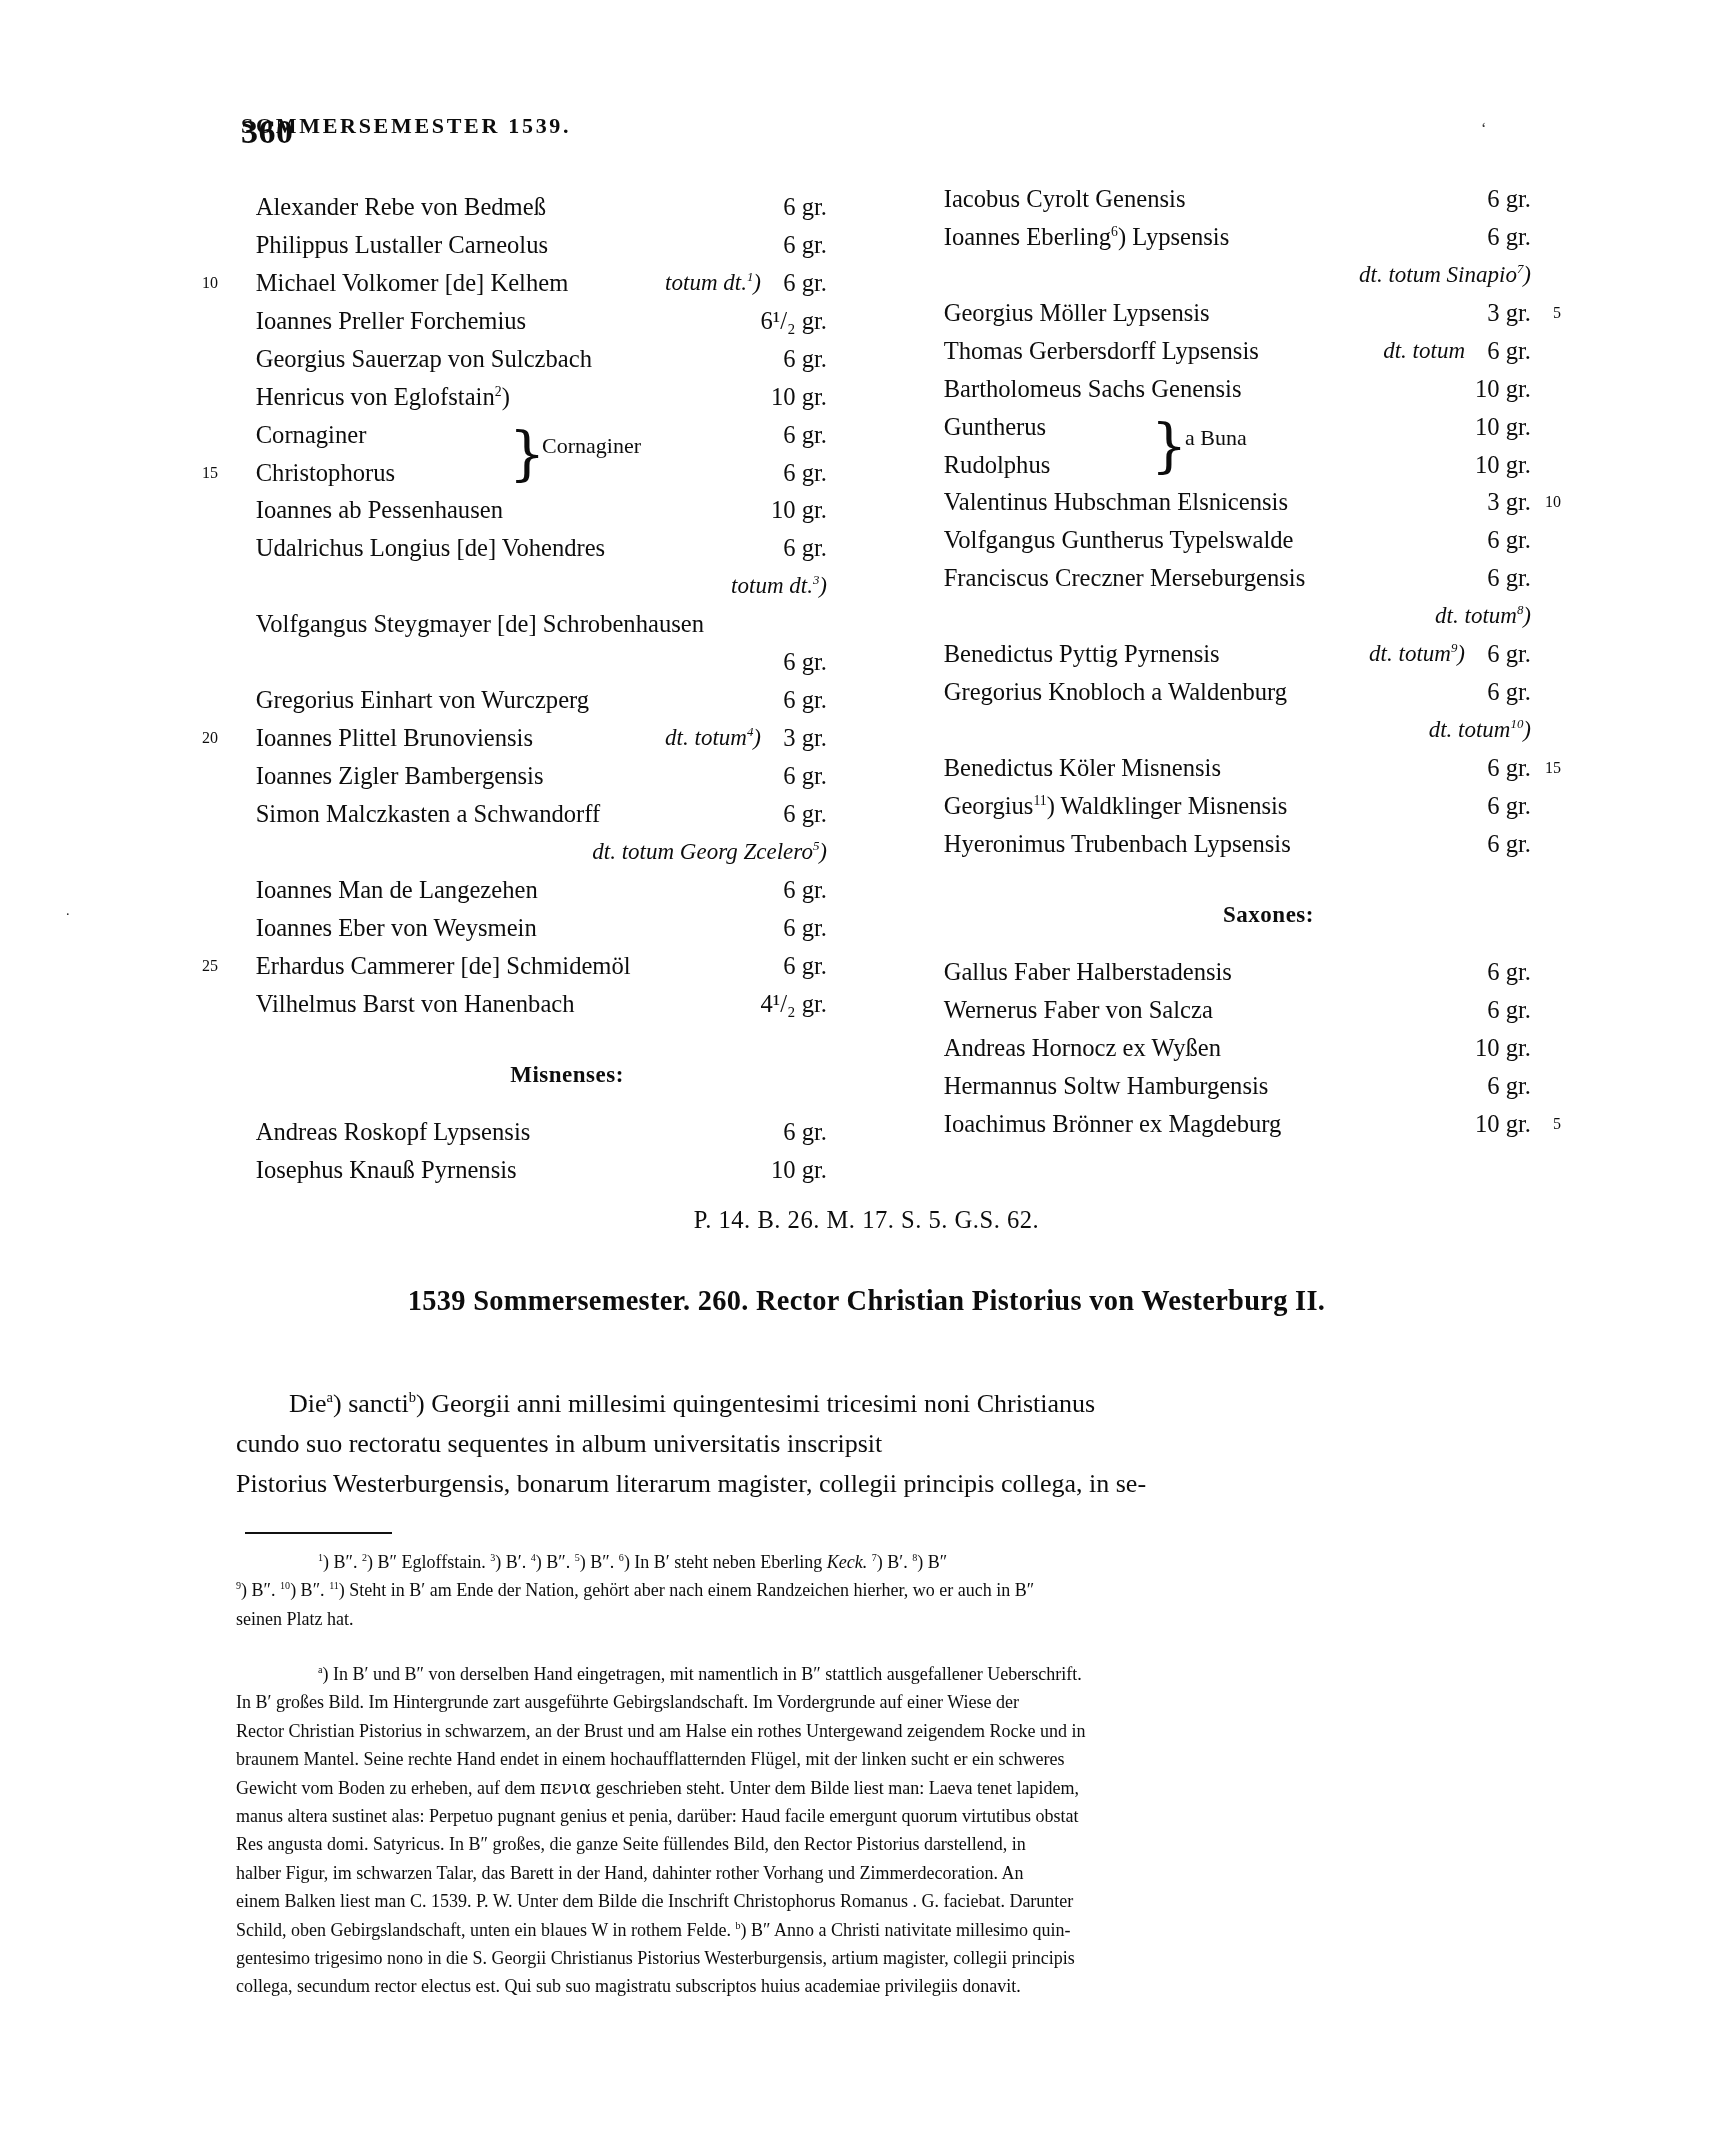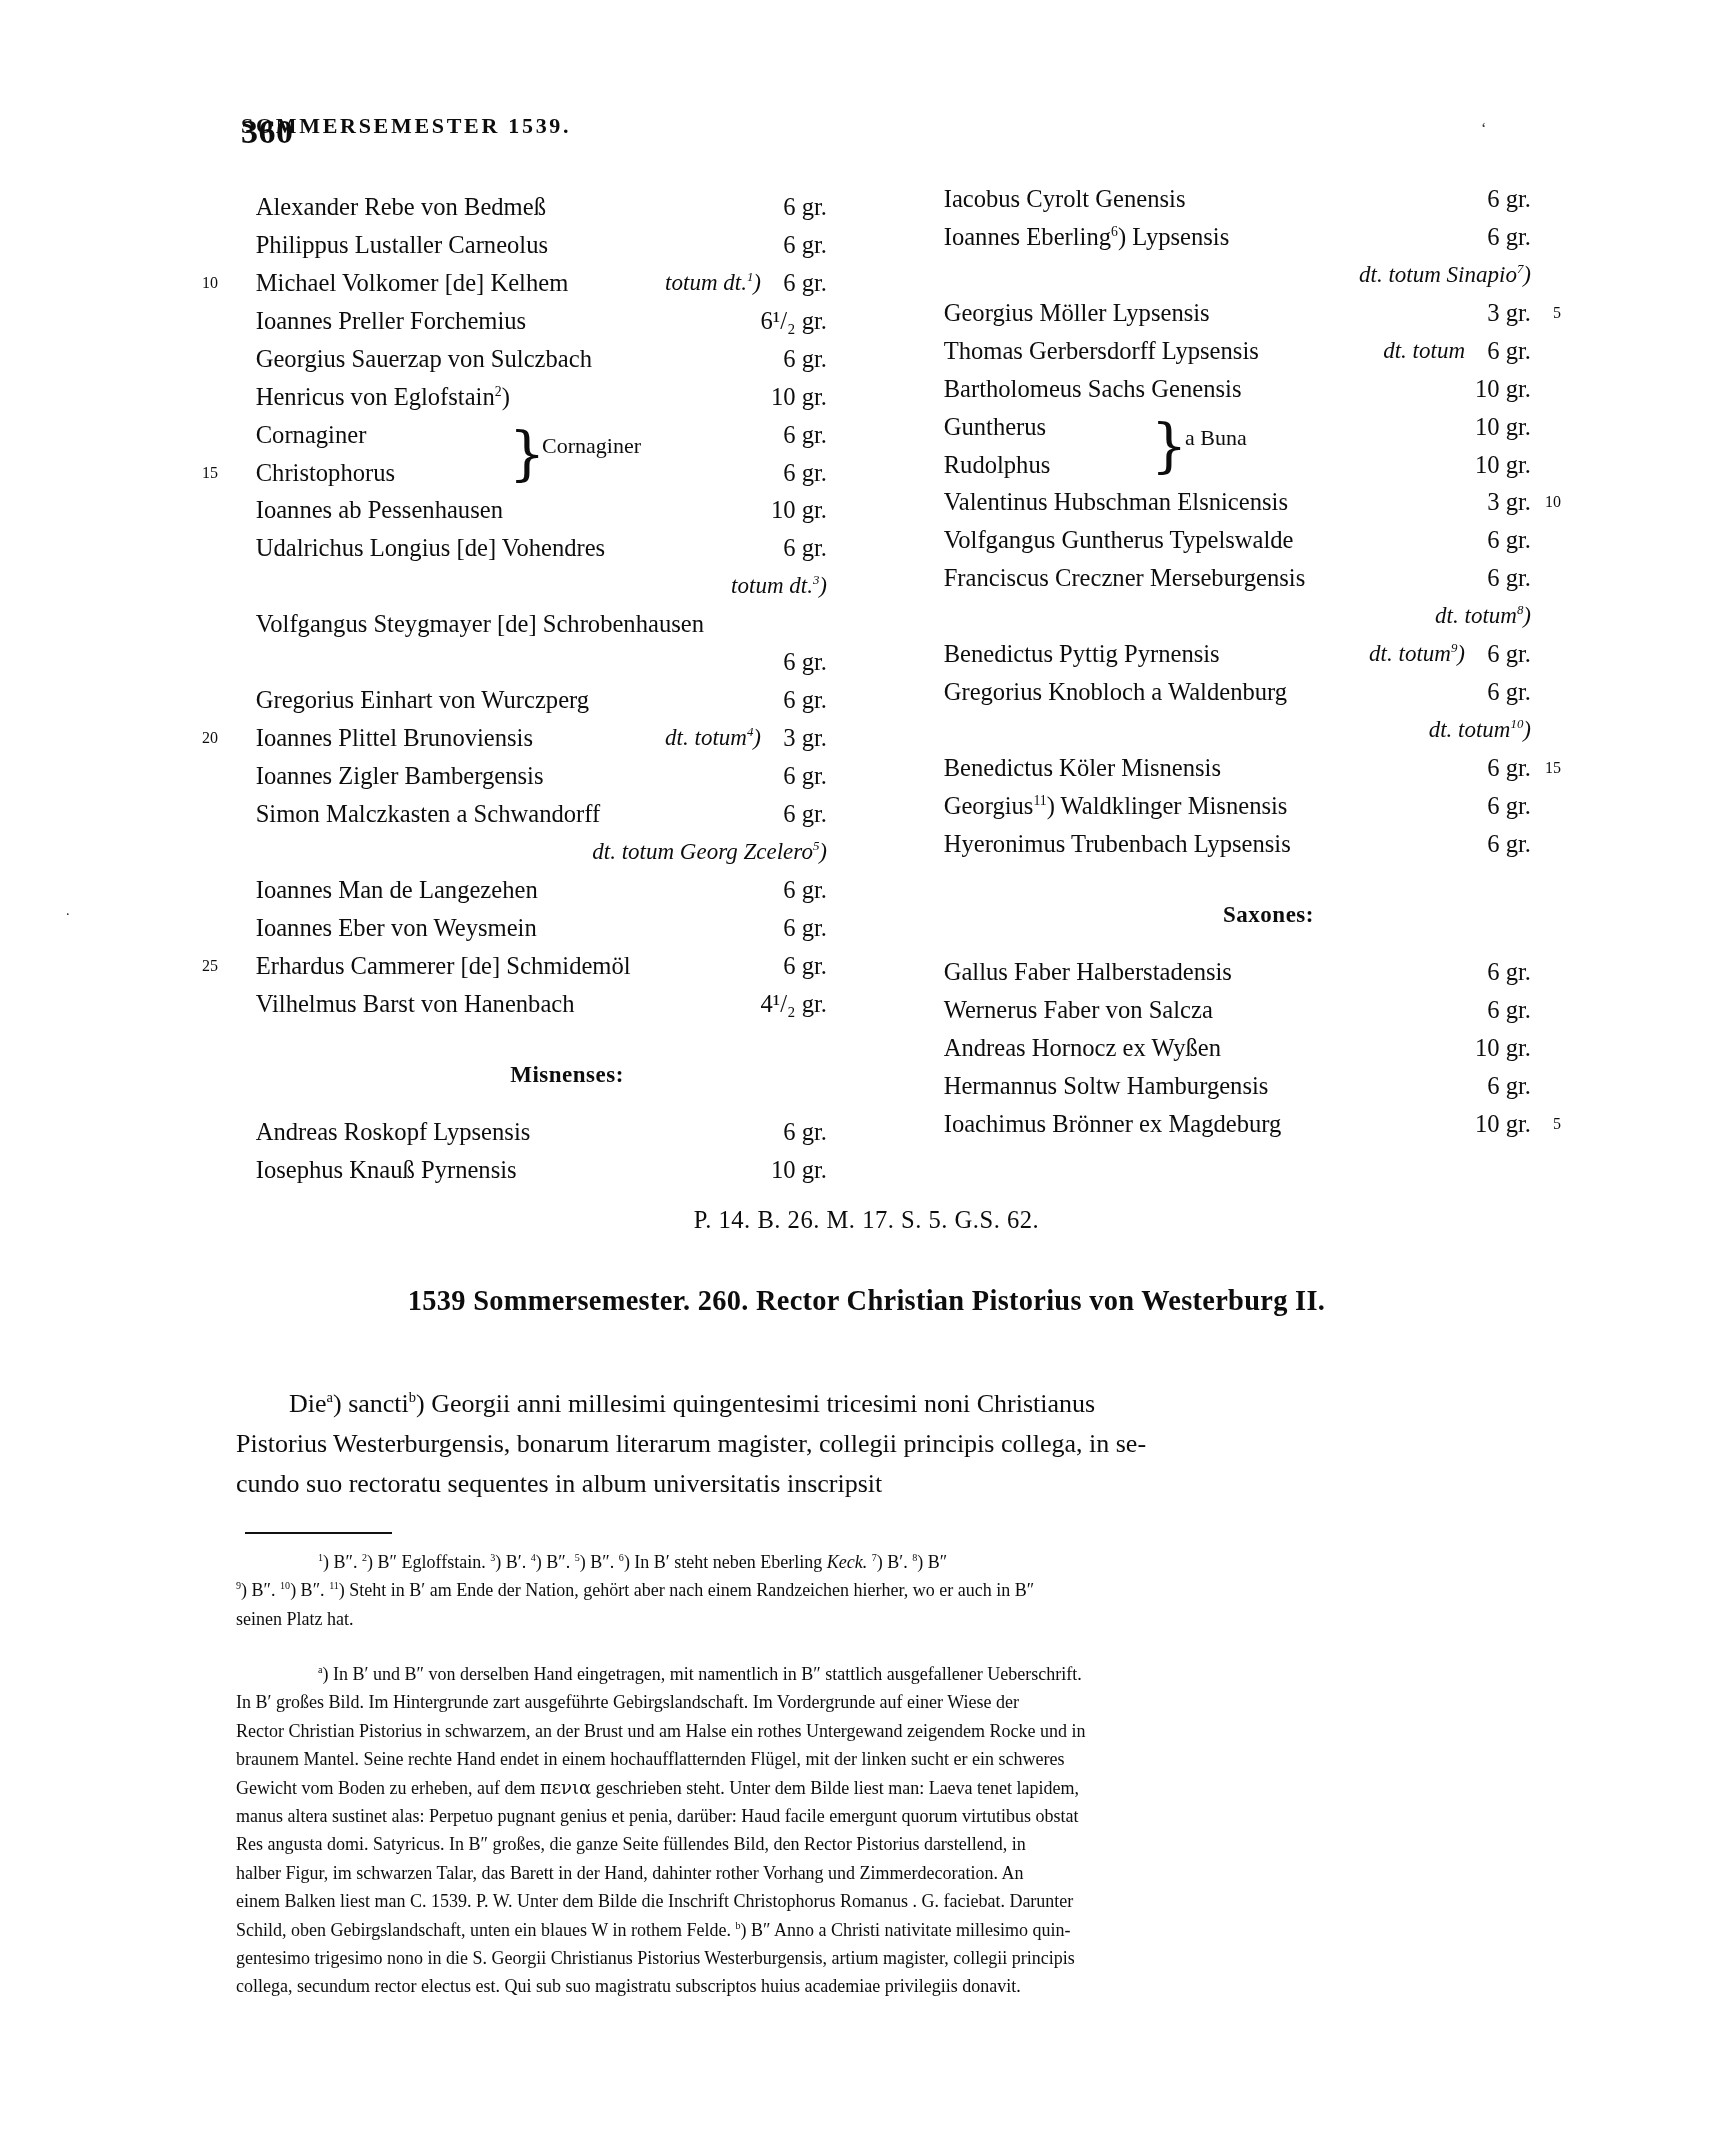--- a/index.html
+++ b/index.html
@@ -487,22 +487,22 @@
         </div>
       </div>
   </div>
 
   <div class="tally">P. 14.  B. 26.  M. 17.  S. 5.  G.S. 62.</div>
 
   <div class="secthead">1539 Sommersemester.  260. Rector Christian Pistorius von Westerburg II.</div>
 
   <div class="bodypara">
     <span class="ln l1" id="bp1">Die<sup>a</sup>) sancti<sup>b</sup>) Georgii anni millesimi quingentesimi tricesimi noni Christianus</span>
+    <span class="ln l3">cundo suo rectoratu sequentes in album universitatis inscripsit</span>
     <span class="ln l2">Pistorius Westerburgensis, bonarum literarum magister, collegii principis collega, in se-</span>
-    <span class="ln l3">cundo suo rectoratu sequentes in album universitatis inscripsit</span>
   </div>
 
   <div class="fnrule"></div>
 
   <div class="fnnum">
     <span class="ln first" id="fn1"><sup>1</sup>) B″.   <sup>2</sup>) B″ Egloffstain.   <sup>3</sup>) B′.   <sup>4</sup>) B″.   <sup>5</sup>) B″.   <sup>6</sup>) In B′ steht neben Eberling <i>Keck.</i>   <sup>7</sup>) B′.   <sup>8</sup>) B″</span>
     <span class="ln" id="fn2"><sup>9</sup>) B″.   <sup>10</sup>) B″.   <sup>11</sup>) Steht in B′ am Ende der Nation, gehört aber nach einem Randzeichen hierher, wo er auch in B″</span>
     <span class="ln">seinen Platz hat.</span>
   </div>
 

